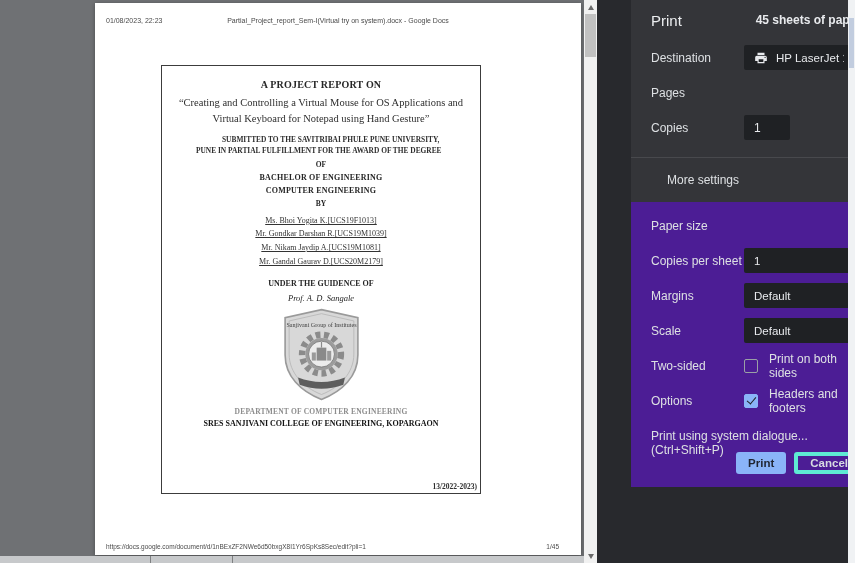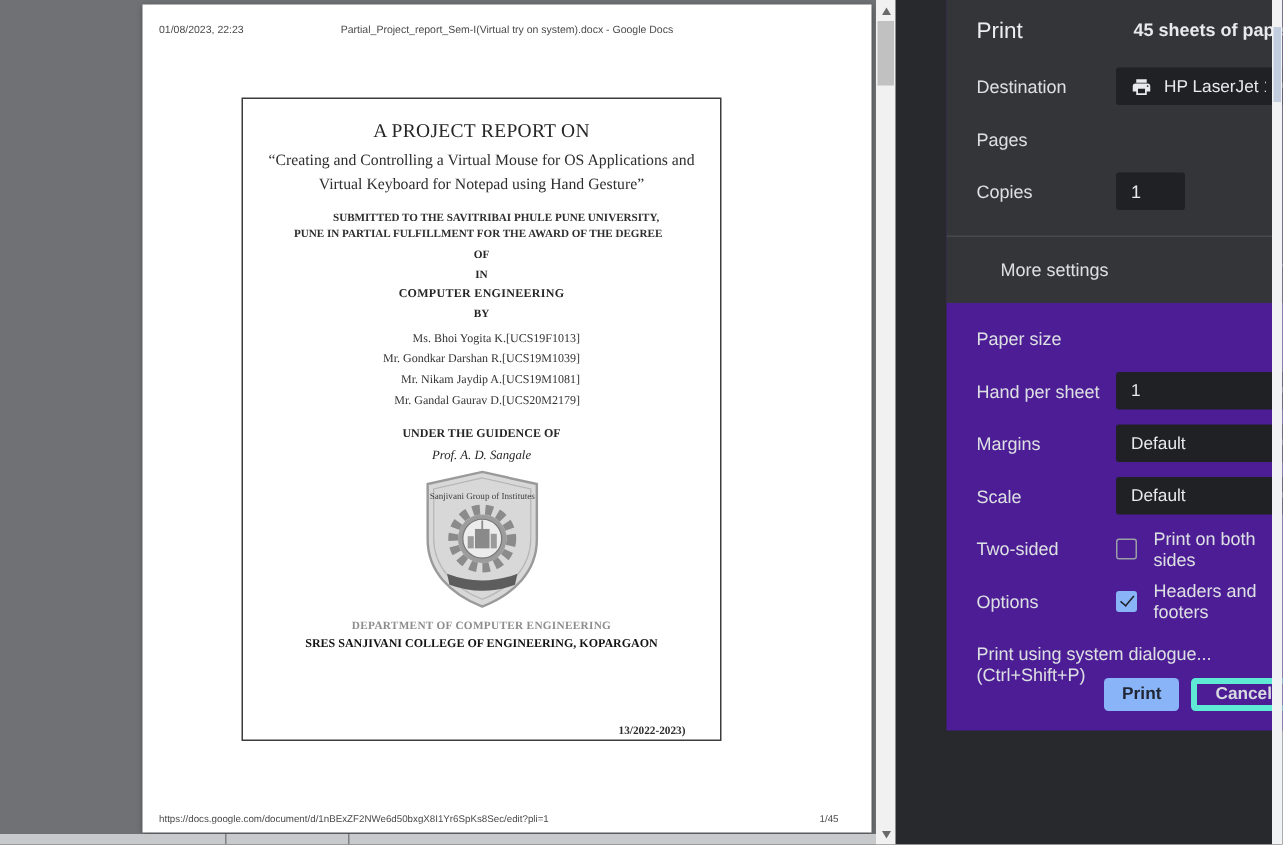--- a/index.html
+++ b/index.html
@@ -22,37 +22,37 @@
   .page-header .doc { position:absolute; left:0; width:100%; text-align:center; top:0; white-space:nowrap; }
   .page-footer { position:absolute; bottom:12px; left:0; width:100%; font-size:6.5px; color:#4a4a4a; }
   .page-footer .url { position:absolute; left:11px; top:0; white-space:nowrap; }
   .page-footer .pg { position:absolute; right:22px; top:0; }
 
   .doc-box {
     position:absolute; left:66px; top:62px; width:320px; height:429px; box-sizing:border-box;
     border:1.5px solid #3c3c3c; font-family:"Liberation Serif", serif; color:#262626;
     text-align:center; padding-top:13px;
   }
-  .doc-box .report-on { font-size:13px; font-weight:normal; letter-spacing:.2px; }
+  .doc-box .report-on { font-size:10px; font-weight:bold; letter-spacing:.2px; }
   .doc-box .doc-title { font-size:10.5px; line-height:1.5; margin:5px 10px 0 10px; color:#2e2e2e; }
   .doc-box .submitted {
     font-size:7.4px; font-weight:bold; text-align:left; line-height:1.5;
     margin:7px 24px 0 34px; text-indent:26px; color:#2e2e2e;
   }
   .doc-box .c-line { font-weight:bold; }
   .doc-box .of, .doc-box .in, .doc-box .by { font-size:7.5px; margin-top:4px; }
   .doc-box .deg { font-size:8px; margin-top:4px; letter-spacing:.2px; }
   .doc-box .students { margin-top:6px; }
-  .doc-box .students .inner { display:inline-block; text-align:right; font-size:8px; line-height:1.72; color:#333; }
+  .doc-box .students .inner { display:inline-block; text-align:center; font-size:8px; line-height:1.72; color:#333;text-decoration:underline; }
   .doc-box .guidance { font-size:8px; font-weight:bold; margin-top:10px; }
   .doc-box .guide { font-size:8.5px; margin-top:5px;font-style:italic; }
   .doc-box .logo-wrap { margin-top:5px; height:93px; }
   .doc-box .dept { font-size:7.5px; font-weight:bold; color:#8d8d8d; margin-top:6px; letter-spacing:.2px; }
   .doc-box .college { font-size:8px; font-weight:bold; color:#141414; margin-top:3px; }
-  .doc-box .year { position:absolute; right:23px; bottom:2px; font-size:7.5px; font-weight:bold; color:#2e2e2e; }
+  .doc-box .year { position:absolute; right:3px; bottom:2px; font-size:7.5px; font-weight:bold; color:#2e2e2e; }
 
   
   .scrollbar-mid { position:absolute; left:584px; top:0; width:13px; height:563px; background:#f1f1f1; }
   .scrollbar-mid .arr { position:absolute; left:0; width:13px; height:12px; display:flex; align-items:center; justify-content:center; }
   .tri-up { width:0; height:0; border-left:3.5px solid transparent; border-right:3.5px solid transparent; border-bottom:5px solid #6a6a6a; }
   .tri-down { width:0; height:0; border-left:3.5px solid transparent; border-right:3.5px solid transparent; border-top:5px solid #6a6a6a; }
   .scrollbar-mid .thumb { position:absolute; left:1px; top:14px; width:11px; height:43px; background:#c1c1c1; }
 
   
   .panel { position:absolute; left:631px; top:0; width:251px; height:487px; background:#4c1d95; color:#dde0e3; }
@@ -109,21 +109,21 @@
     <div class="page-header">
       <span class="dt">01/08/2023, 22:23</span>
       <span class="doc">Partial_Project_report_Sem-I(Virtual try on system).docx - Google Docs</span>
     </div>
 
     <div class="doc-box">
       <div class="report-on">A PROJECT REPORT ON</div>
       <div class="doc-title">“Creating and Controlling a Virtual Mouse for OS Applications and Virtual Keyboard for Notepad using Hand Gesture”</div>
       <div class="submitted">SUBMITTED TO THE SAVITRIBAI PHULE PUNE UNIVERSITY, PUNE IN PARTIAL FULFILLMENT FOR THE AWARD OF THE DEGREE</div>
       <div class="c-line of">OF</div>
-      <div class="c-line in">IN</div>
+      <div class="c-line deg">BACHELOR OF ENGINEERING</div>
       <div class="c-line deg">COMPUTER ENGINEERING</div>
       <div class="c-line by">BY</div>
       <div class="students">
         <div class="inner">
           <div>Ms. Bhoi Yogita K.[UCS19F1013]</div>
           <div>Mr. Gondkar Darshan R.[UCS19M1039]</div>
           <div>Mr. Nikam Jaydip A.[UCS19M1081]</div>
           <div>Mr. Gandal Gaurav D.[UCS20M2179]</div>
         </div>
       </div>
@@ -207,21 +207,21 @@
       <span class="chev-up"></span>
     </div>
   </div>
 
   <div class="panel-bottom">
     <div class="row">
       <span class="label">Paper size</span>
     </div>
 
     <div class="row">
-      <span class="label">Hand per sheet</span>
+      <span class="label">Copies per sheet</span>
       <div class="select">
         <span class="val">1</span>
         <span class="caret"></span>
       </div>
     </div>
 
     <div class="row">
       <span class="label">Margins</span>
       <div class="select">
         <span class="val">Default</span>

